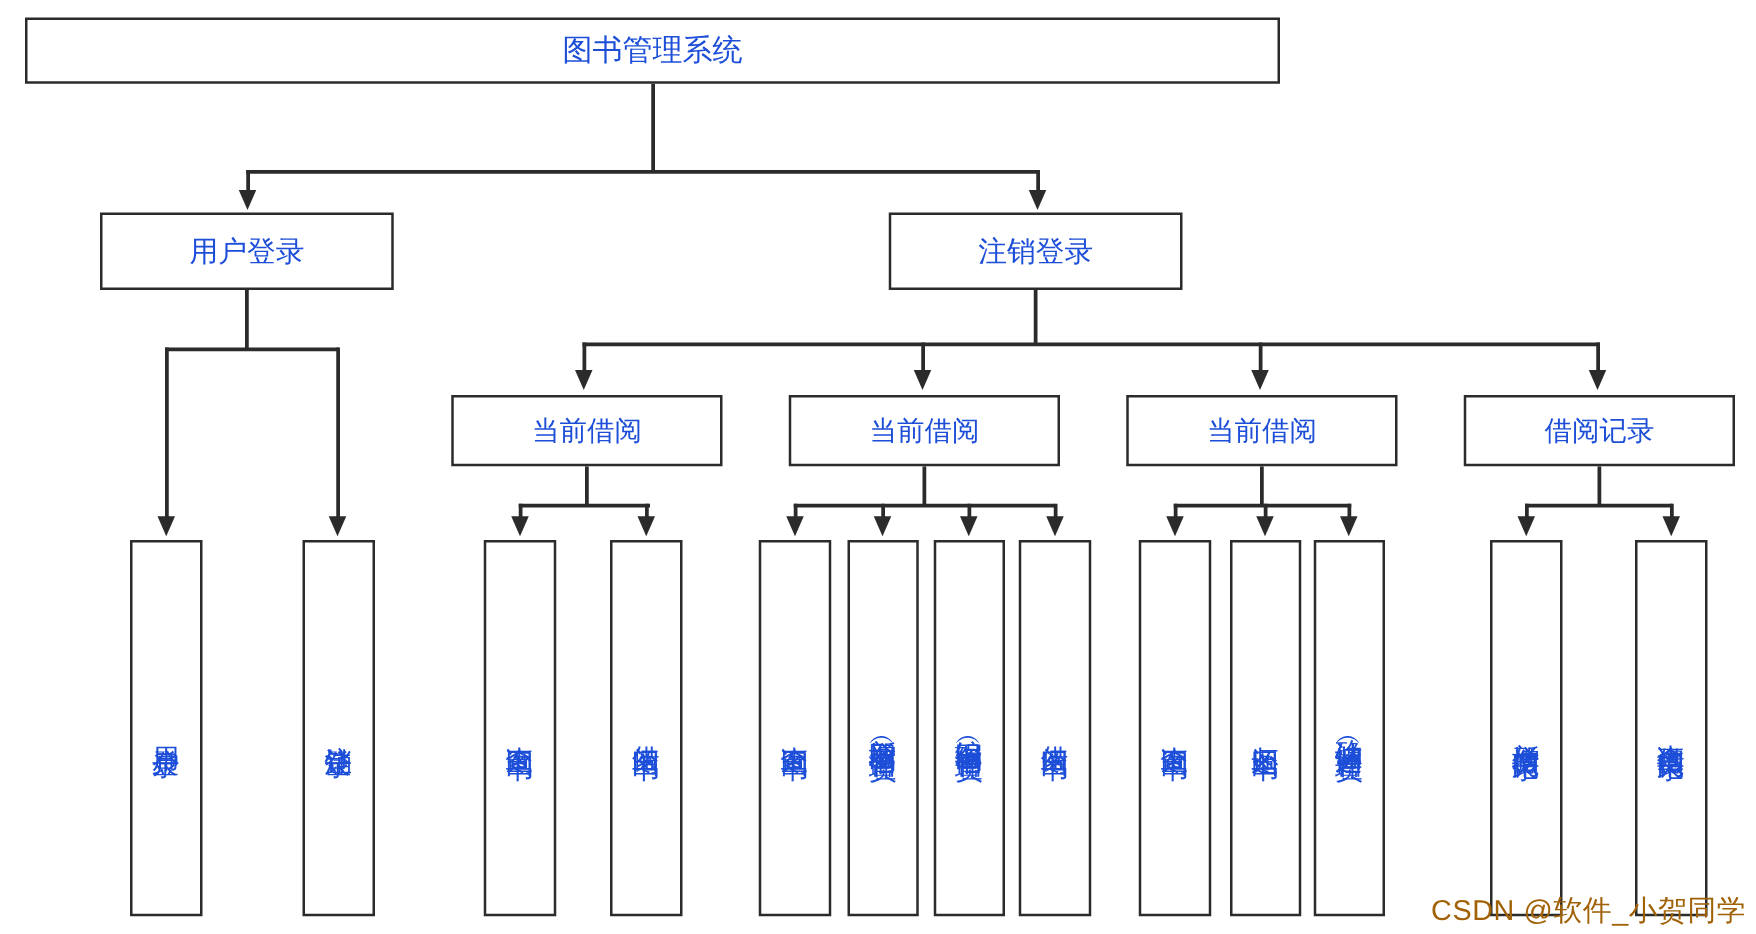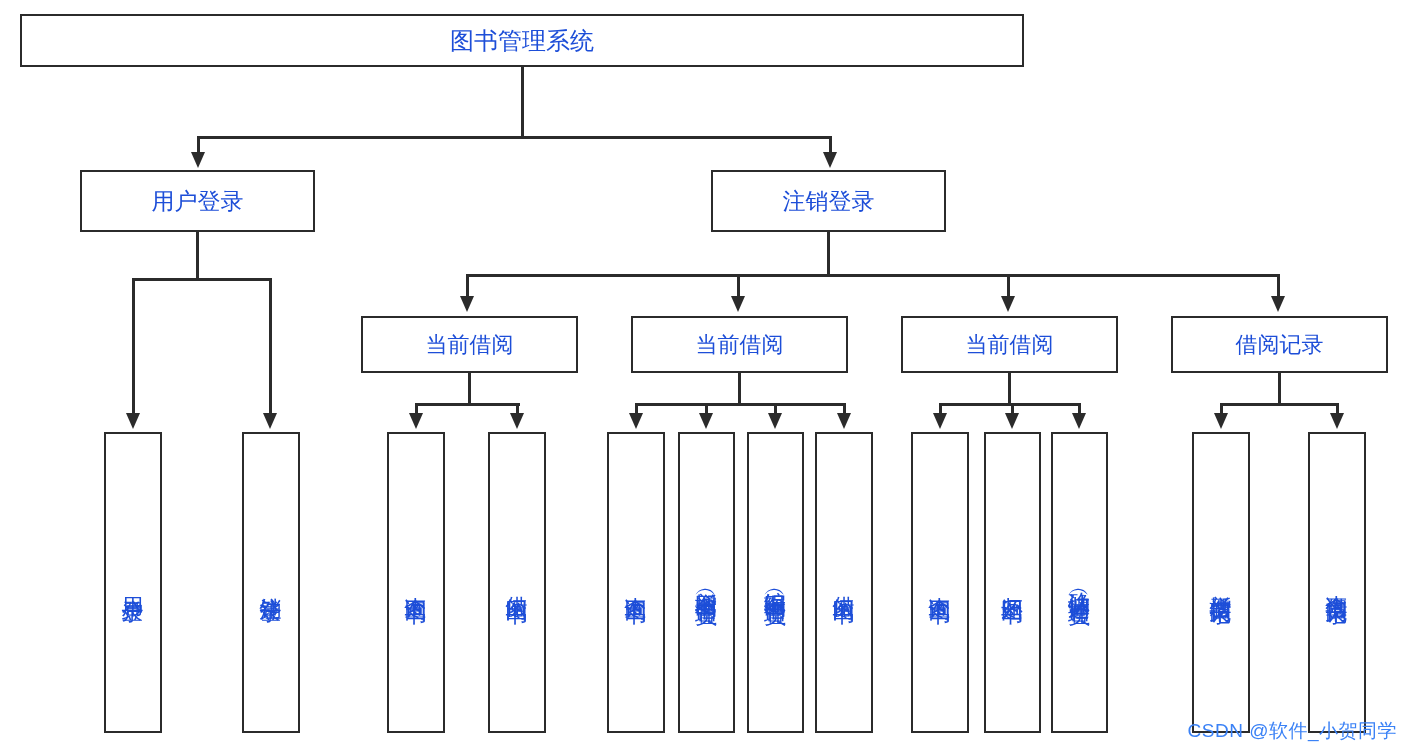--- a/index.html
+++ b/index.html
@@ -78,22 +78,22 @@
     border-left:7.5px solid transparent;
     border-right:7.5px solid transparent;
     border-top:16px solid #2b2b2b;
     z-index:2;
   }
   
   #watermark{
     position:absolute;
     right:8px;
     bottom:3px;
-    font-size:19px;
-    color:#3b82f6;
+    font-size:23px;
+    color:#a16207;
     letter-spacing:.5px;
     z-index:5;
     white-space:nowrap;
     pointer-events:none;
   }
 </style>
 </head>
 <body>
 
 <div id="canvas">

